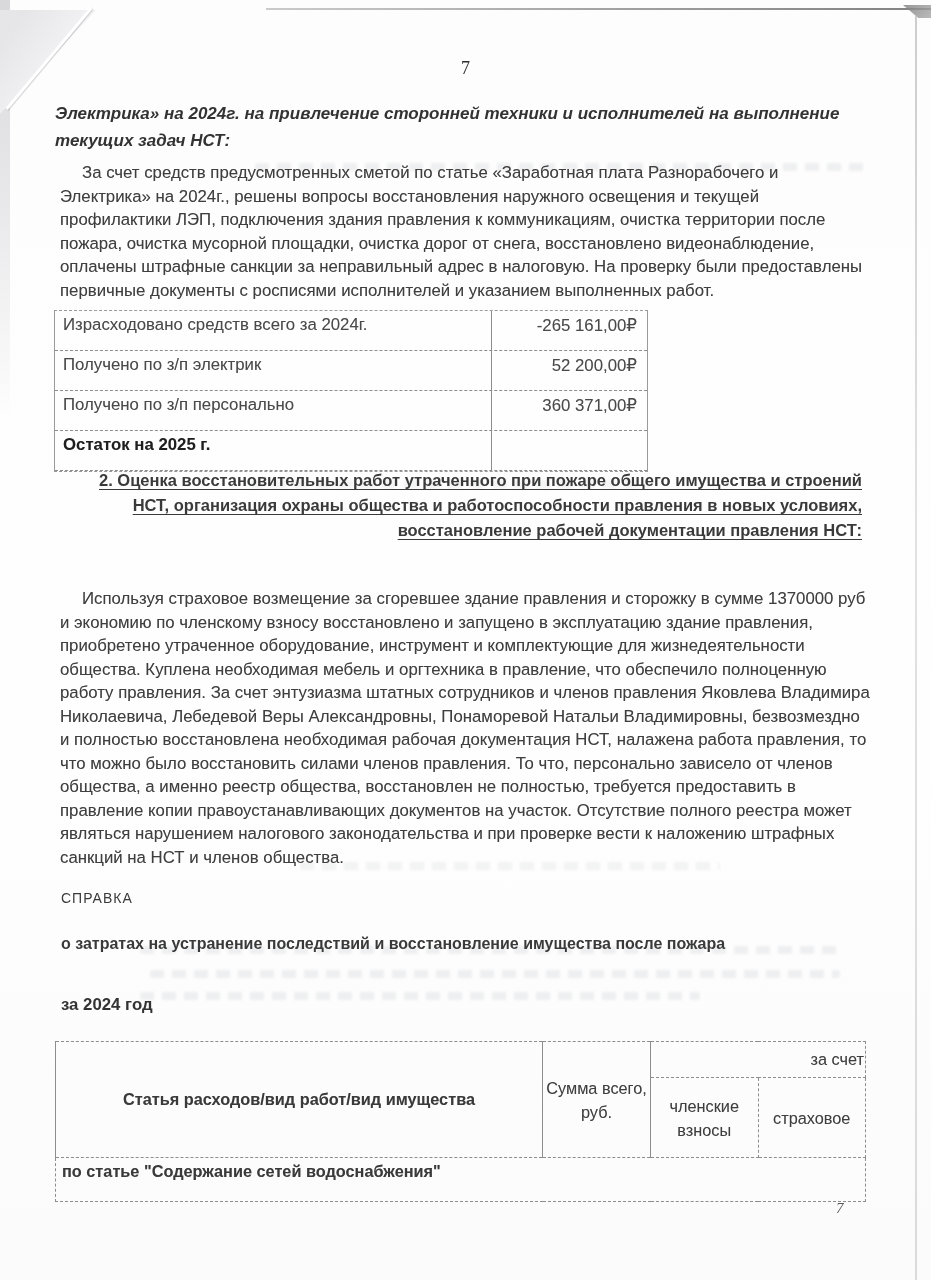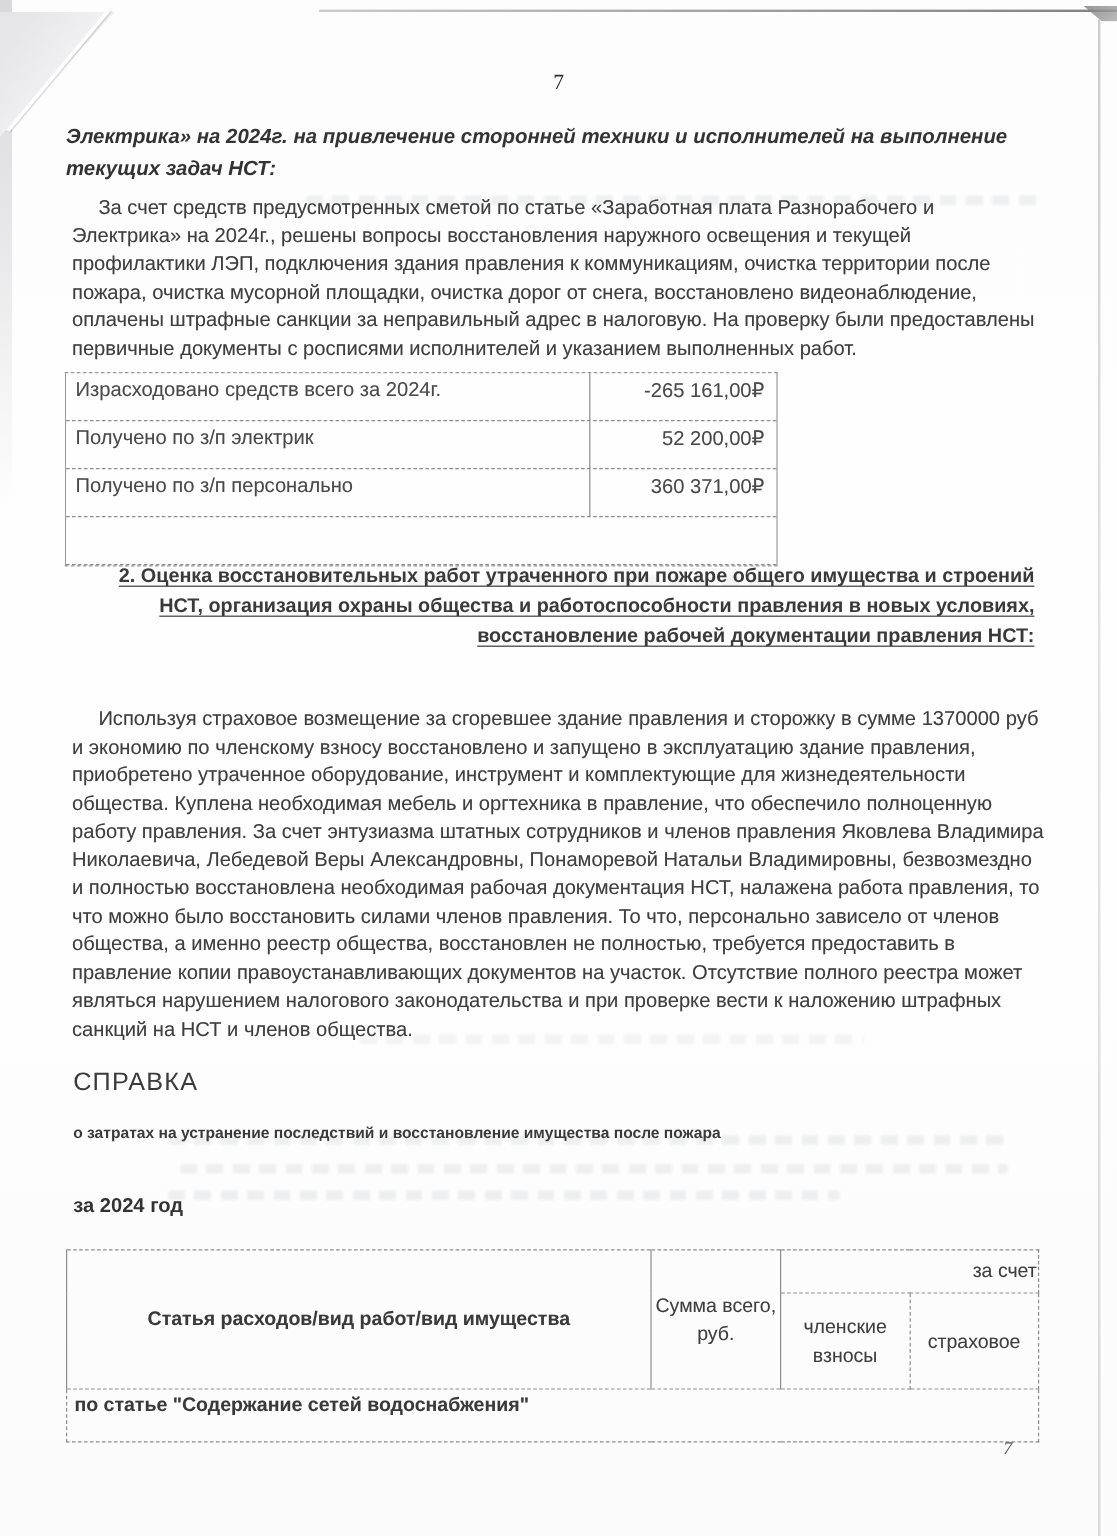--- a/index.html
+++ b/index.html
@@ -69,25 +69,25 @@
   .para1{position:absolute;top:161px;left:60px;width:808px;}
   .para2{position:absolute;top:587px;left:60px;width:812px;}
   .h2{
     position:absolute;top:468px;left:70px;width:792px;
     text-align:right;font-size:16.5px;font-weight:700;
     color:#3a3a3a;line-height:25px;
     text-decoration:underline;text-underline-offset:3px;
   }
   .spravka-title{
     position:absolute;top:890px;left:61px;
-    font-size:21px;color:#3a3a3a;letter-spacing:1px;
+    font-size:14px;color:#3a3a3a;letter-spacing:1px;
   }
   .spravka-subtitle{
     position:absolute;top:931px;left:61px;width:680px;
-    font-size:13px;font-weight:600;color:#3a3a3a;line-height:26px;
+    font-size:16px;font-weight:600;color:#3a3a3a;line-height:26px;
   }
   .spravka-period{
     position:absolute;top:995px;left:61px;
     font-size:16.8px;font-weight:700;color:#333;
   }
   .pg-bottom{
     position:absolute;top:1200px;left:836px;
     font-size:15px;color:#555;font-family:"Liberation Serif","DejaVu Serif",serif;font-style:italic;
   }
   
@@ -168,20 +168,21 @@
     </div>
     <div class="t1-row">
       <div class="t1-label">Получено по з/п электрик</div>
       <div class="t1-value">52 200,00₽</div>
     </div>
     <div class="t1-row">
       <div class="t1-label">Получено по з/п персонально</div>
       <div class="t1-value">360 371,00₽</div>
     </div>
     <div class="t1-row bold">
+      <div class="t1-label">Остаток на 2025 г.</div>
     </div>
   </div>
 
   <div class="h2">2. Оценка восстановительных работ утраченного при пожаре общего имущества и строений НСТ, организация охраны общества и работоспособности правления в новых условиях, восстановление рабочей документации правления НСТ:</div>
 
   <div class="para para2">Используя страховое возмещение за сгоревшее здание правления и сторожку в сумме 1370000 руб и экономию по членскому взносу восстановлено и запущено в эксплуатацию здание правления, приобретено утраченное оборудование, инструмент и комплектующие для жизнедеятельности общества. Куплена необходимая мебель и оргтехника в правление, что обеспечило полноценную работу правления. За счет энтузиазма штатных сотрудников и членов правления Яковлева Владимира Николаевича, Лебедевой Веры Александровны, Понаморевой Натальи Владимировны, безвозмездно и полностью восстановлена необходимая рабочая документация НСТ, налажена работа правления, то что можно было восстановить силами членов правления. То что, персонально зависело от членов общества, а именно реестр общества, восстановлен не полностью, требуется предоставить в правление копии правоустанавливающих документов на участок. Отсутствие полного реестра может являться нарушением налогового законодательства и при проверке вести к наложению штрафных санкций на НСТ и членов общества.</div>
 
   <div class="spravka-title">СПРАВКА</div>
   <div class="spravka-subtitle">о затратах на устранение последствий и восстановление имущества после пожара</div>
   <div class="spravka-period">за 2024 год</div>

